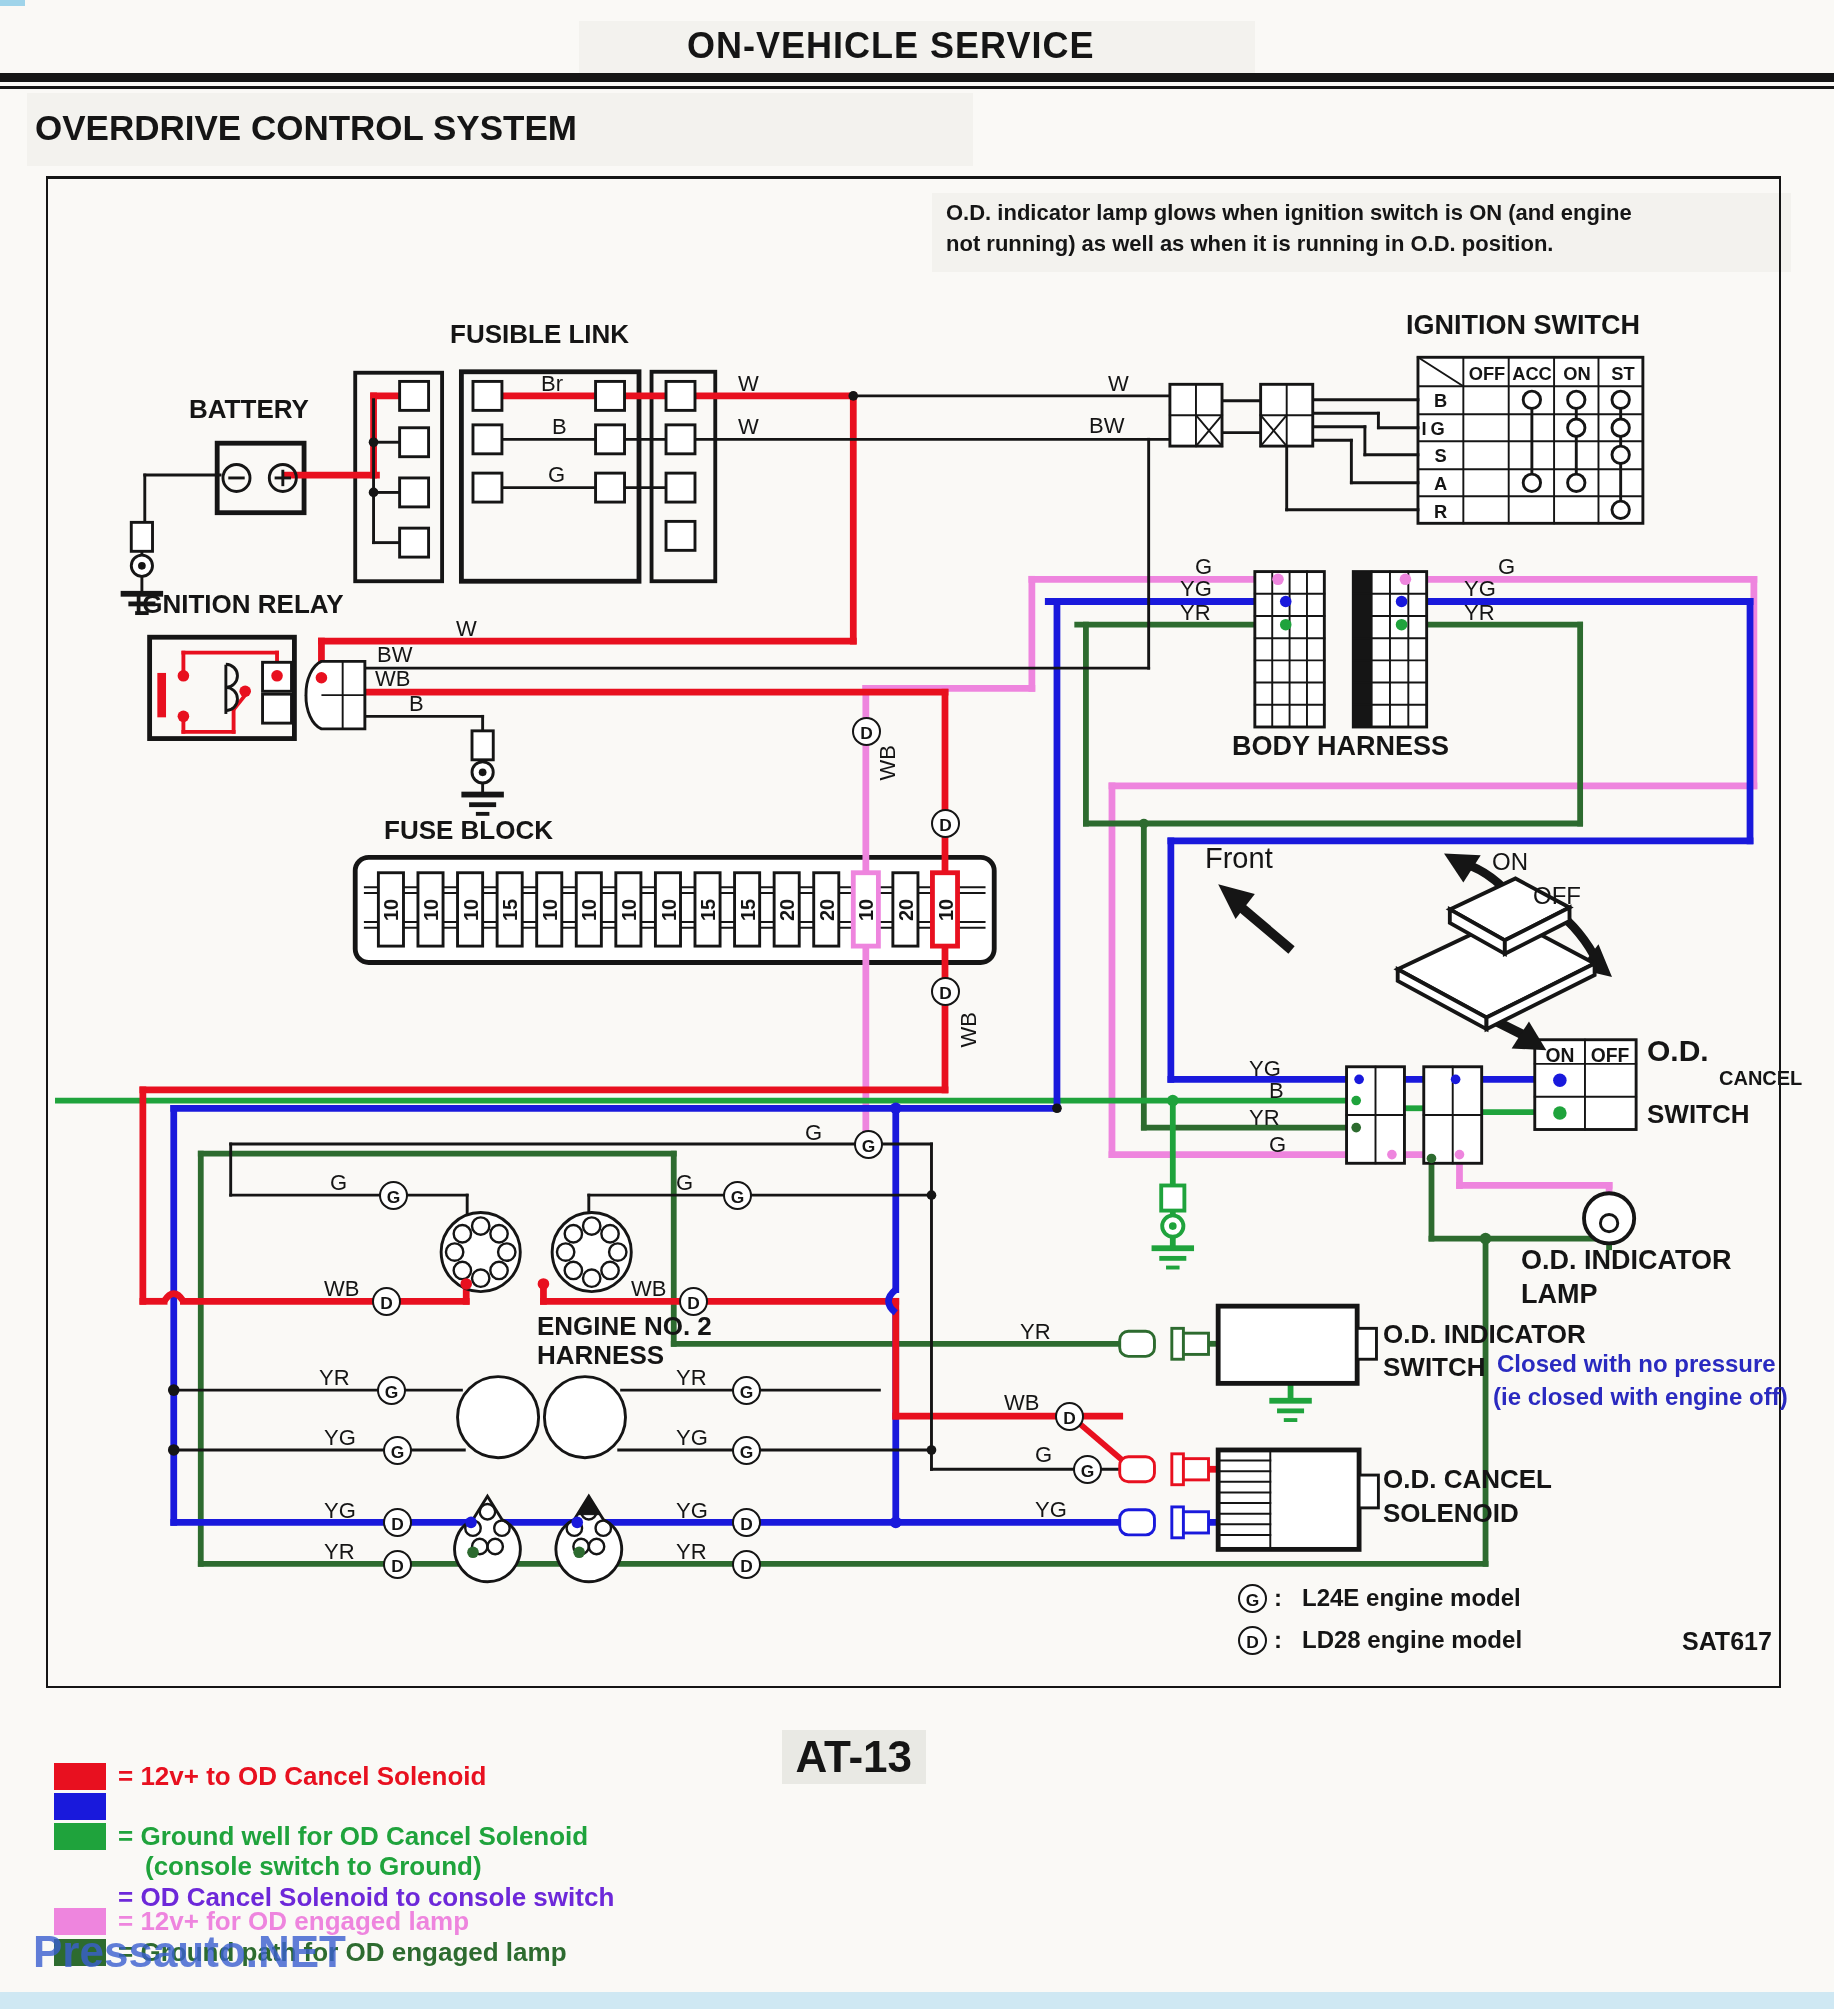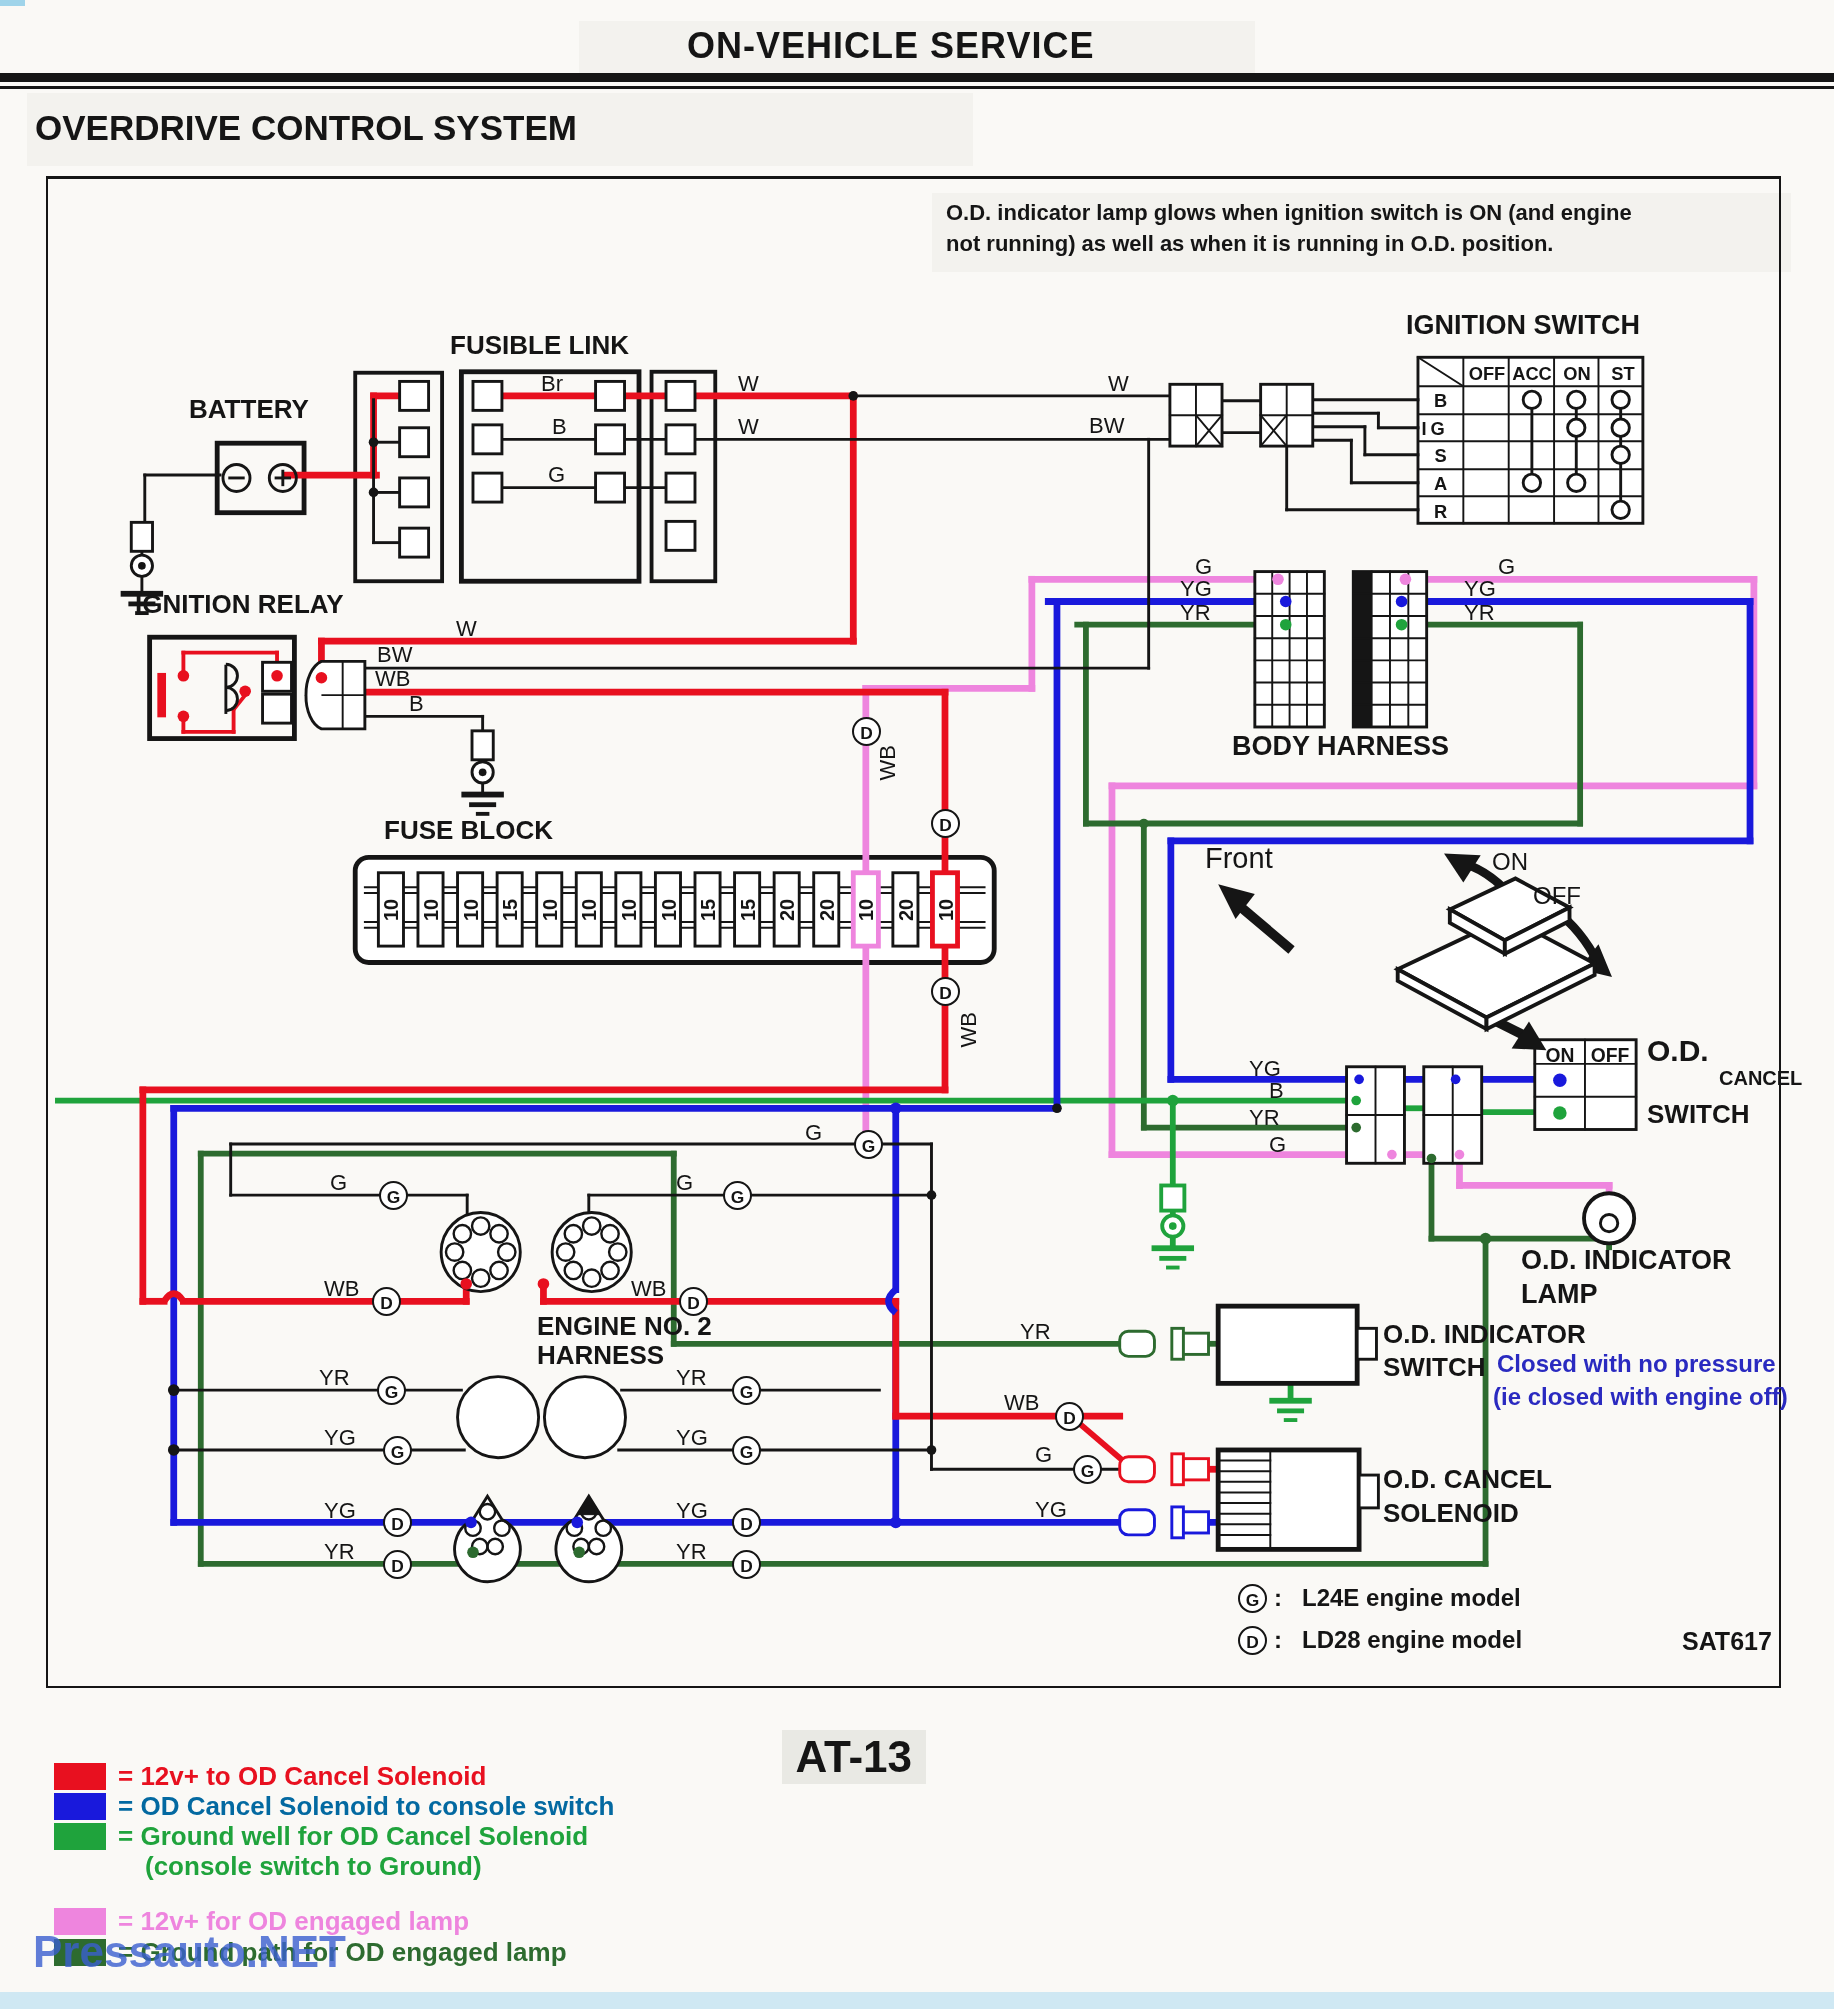--- a/index.html
+++ b/index.html
@@ -468,21 +468,21 @@
           <circle cx="1483" cy="1200" r="5" fill="#2d6b2f"></circle>
           <circle cx="1324" cy="600" r="6" fill="#ee85de"></circle>
           <circle cx="1456" cy="600" r="6" fill="#ee85de"></circle>
           <circle cx="1442" cy="1196" r="5" fill="#ee85de"></circle>
           <circle cx="1512" cy="1196" r="5" fill="#ee85de"></circle>
         </g>
       </svg>
     </div>
 
   <div class="lbl" style="left:189px;top:396px;font-size:26px">BATTERY</div>
-  <div class="lbl" style="left:450px;top:332px;font-size:26px">FUSIBLE LINK</div>
+  <div class="lbl" style="left:450px;top:321px;font-size:26px">FUSIBLE LINK</div>
   <div class="lbl" style="left:1406px;top:311px;font-size:27px">IGNITION SWITCH</div>
   <div class="lbl" style="left:135px;top:591px;font-size:26px">IGNITION RELAY</div>
   <div class="lbl" style="left:384px;top:817px;font-size:26px">FUSE BLOCK</div>
   <div class="lbl" style="left:1232px;top:732px;font-size:27px">BODY HARNESS</div>
   <div class="lbl" style="left:1647px;top:1035px;font-size:30px">O.D.</div>
   <div class="lbl" style="left:1719px;top:1068px;font-size:20px">CANCEL</div>
   <div class="lbl" style="left:1647px;top:1101px;font-size:26px">SWITCH</div>
   <div class="lbl" style="left:1521px;top:1246px;font-size:27px">O.D. INDICATOR</div>
   <div class="lbl" style="left:1521px;top:1280px;font-size:27px">LAMP</div>
   <div class="lbl" style="left:537px;top:1313px;font-size:26px">ENGINE NO. 2</div>
@@ -501,21 +501,21 @@
   <div class="lbl" style="left:1274px;top:1627px;font-size:24px">:</div>
   <div class="lbl" style="left:1302px;top:1627px;font-size:24px">LD28 engine model</div>
 
   <div class="lbl" style="left:1682px;top:1628px;font-size:25px">SAT617</div>
   <div class="lbl" style="left:782px;top:1730px;font-size:44px;background:#e9e9e4;padding:3.9px 13.5px">AT-13</div>
 
   <div id="legendRows">
       <div class="legSw" style="left: 54px; top: 1763px; background: rgb(232, 16, 31);"></div>
       <div class="legTxt" style="left: 118px; top: 1761px; color: rgb(232, 16, 31);">= 12v+ to OD Cancel Solenoid</div>
       <div class="legSw" style="left: 54px; top: 1793px; background: rgb(25, 25, 220);"></div>
-      <div class="legTxt" style="left: 118px; top: 1791px; color: #0369a1;">= OD Cancel Solenoid to console switch</div>
+      <div class="legTxt" style="left: 118px; top: 1882px; color: #6d28d9;">= OD Cancel Solenoid to console switch</div>
       <div class="legSw" style="left: 54px; top: 1823px; background: rgb(31, 163, 60);"></div>
       <div class="legTxt" style="left: 118px; top: 1821px; color: rgb(31, 163, 60);">= Ground well for OD Cancel Solenoid</div>
       <div class="legTxt" style="left: 145px; top: 1851px; color: rgb(31, 163, 60);">(console switch to Ground)</div>
       <div class="legSw" style="left: 54px; top: 1908px; background: rgb(238, 133, 222);"></div>
       <div class="legTxt" style="left: 118px; top: 1906px; color: rgb(238, 133, 222);">= 12v+ for OD engaged lamp</div>
       <div class="legSw" style="left: 54px; top: 1939px; background: rgb(45, 107, 47);"></div>
       <div class="legTxt" style="left: 118px; top: 1937px; color: rgb(45, 107, 47);">= Ground path for OD engaged lamp</div>
     </div>
   <div id="wm">Pressauto.NET</div>
 

